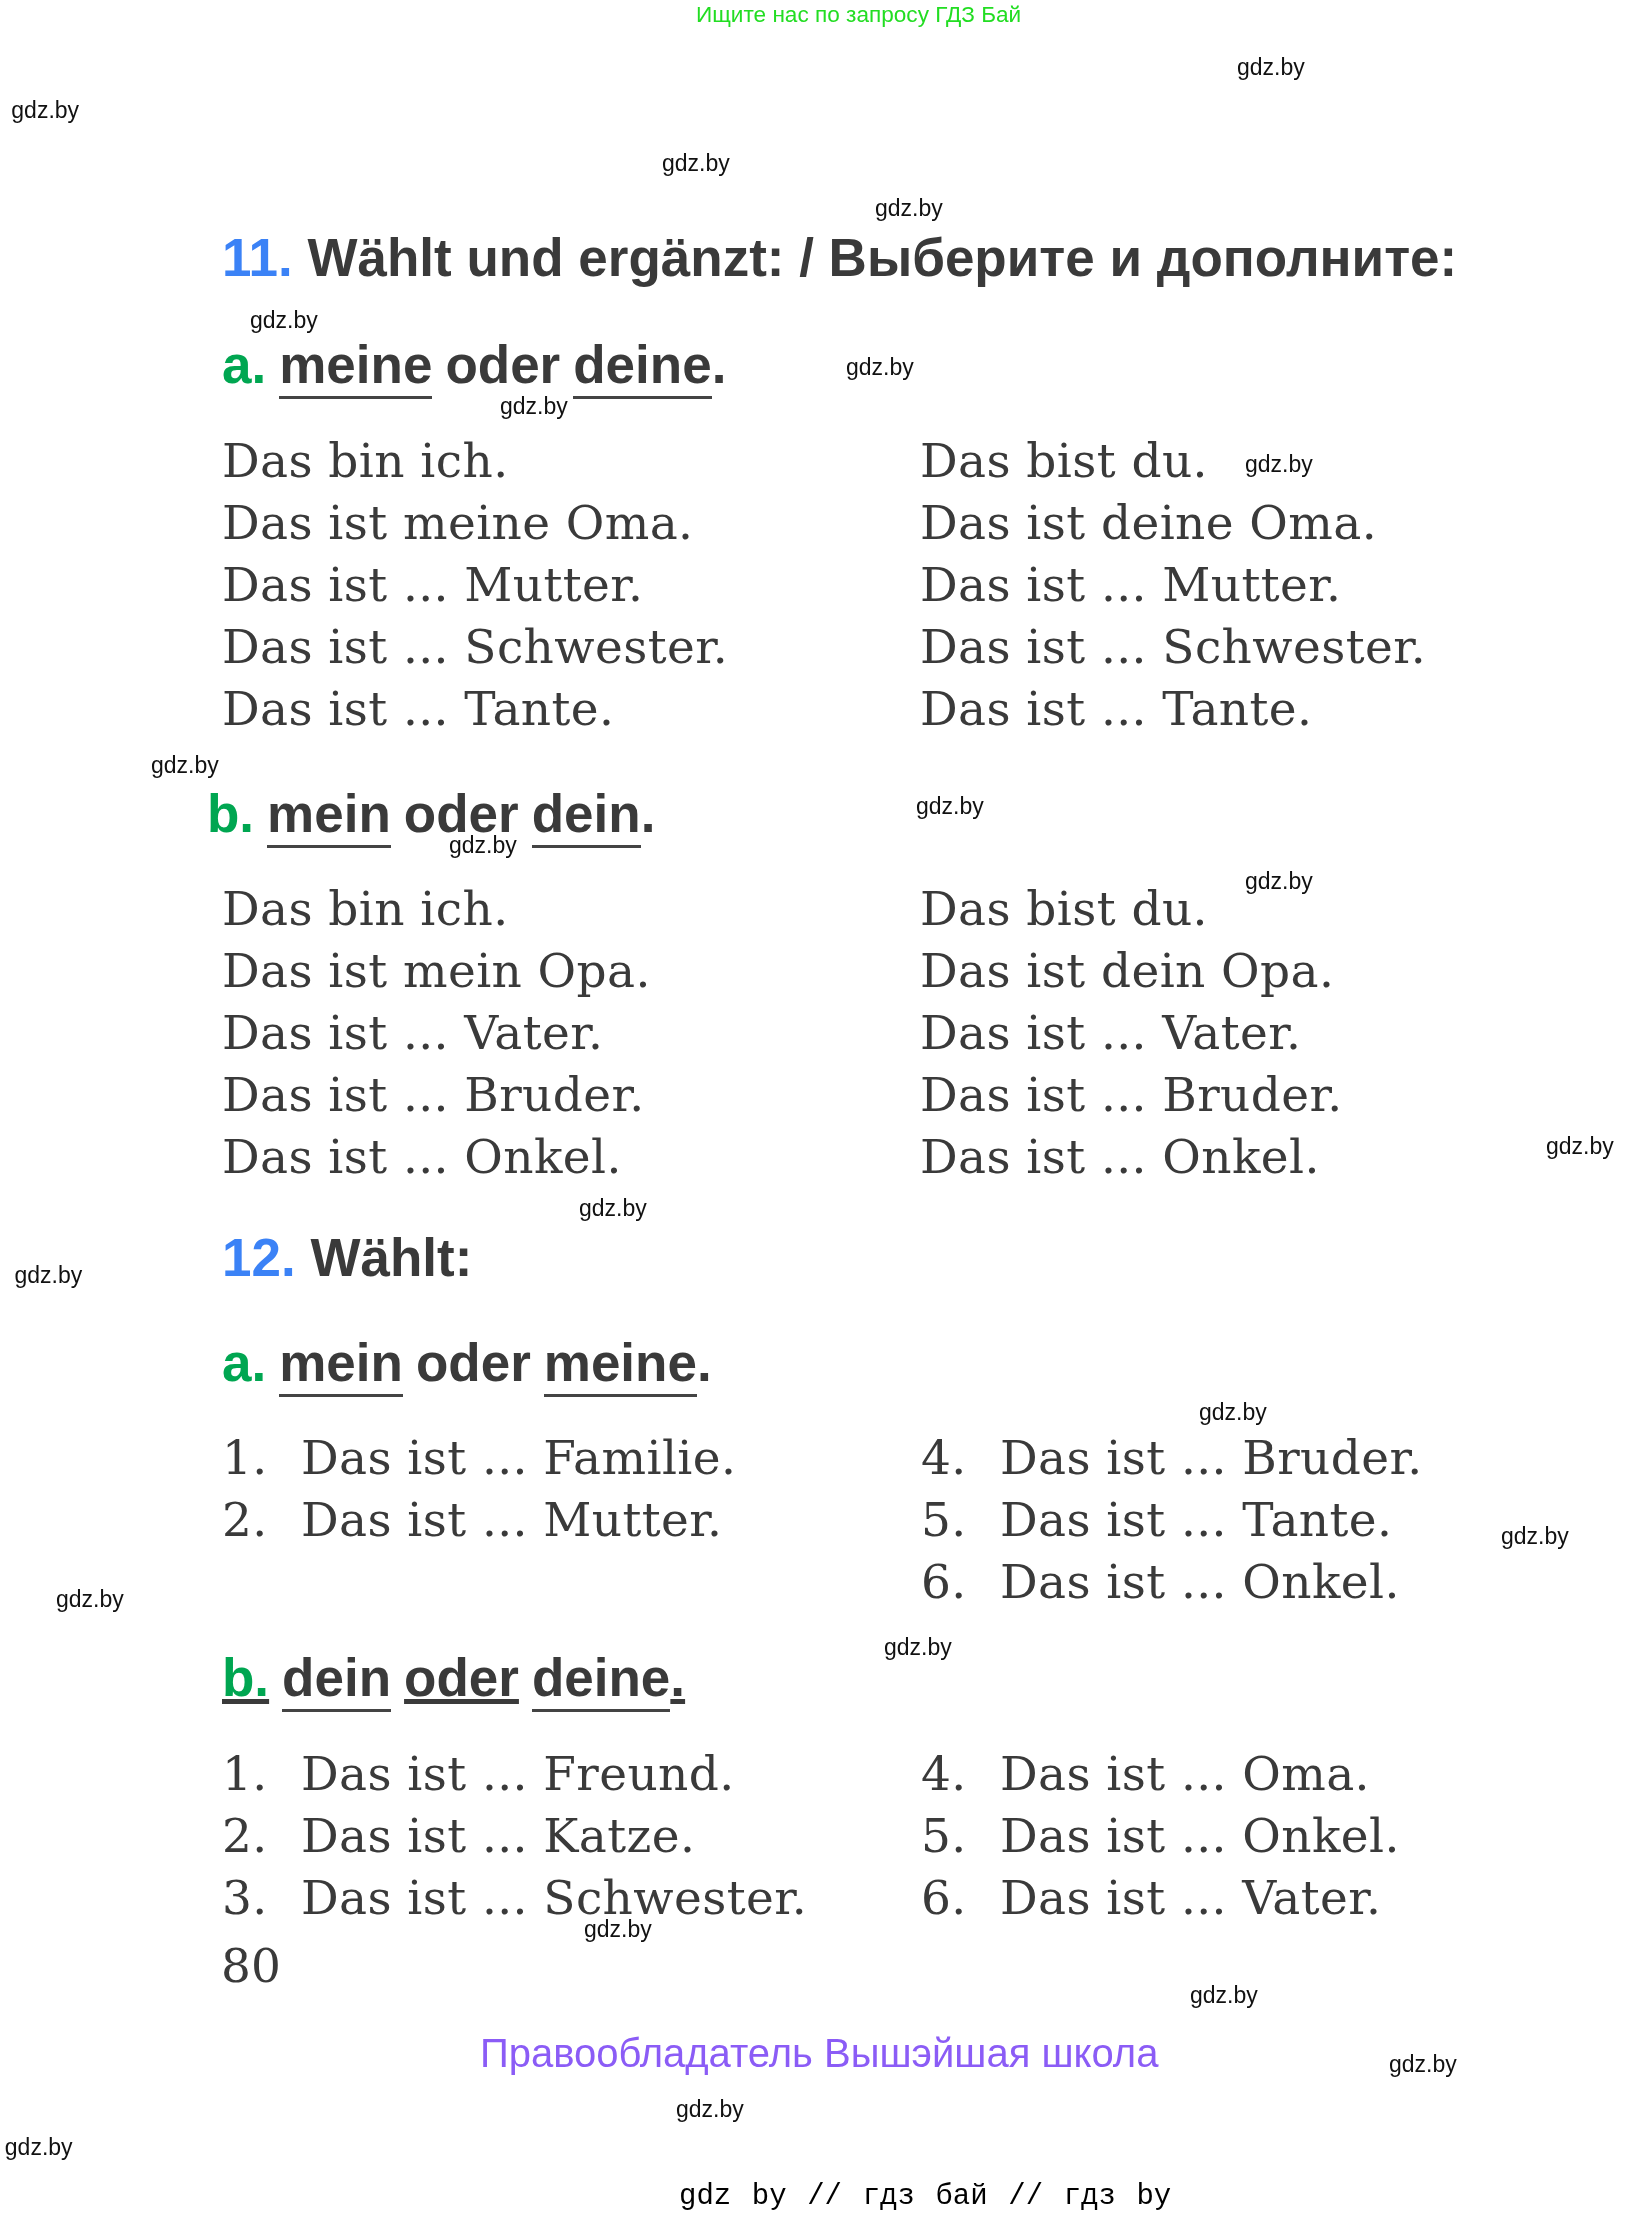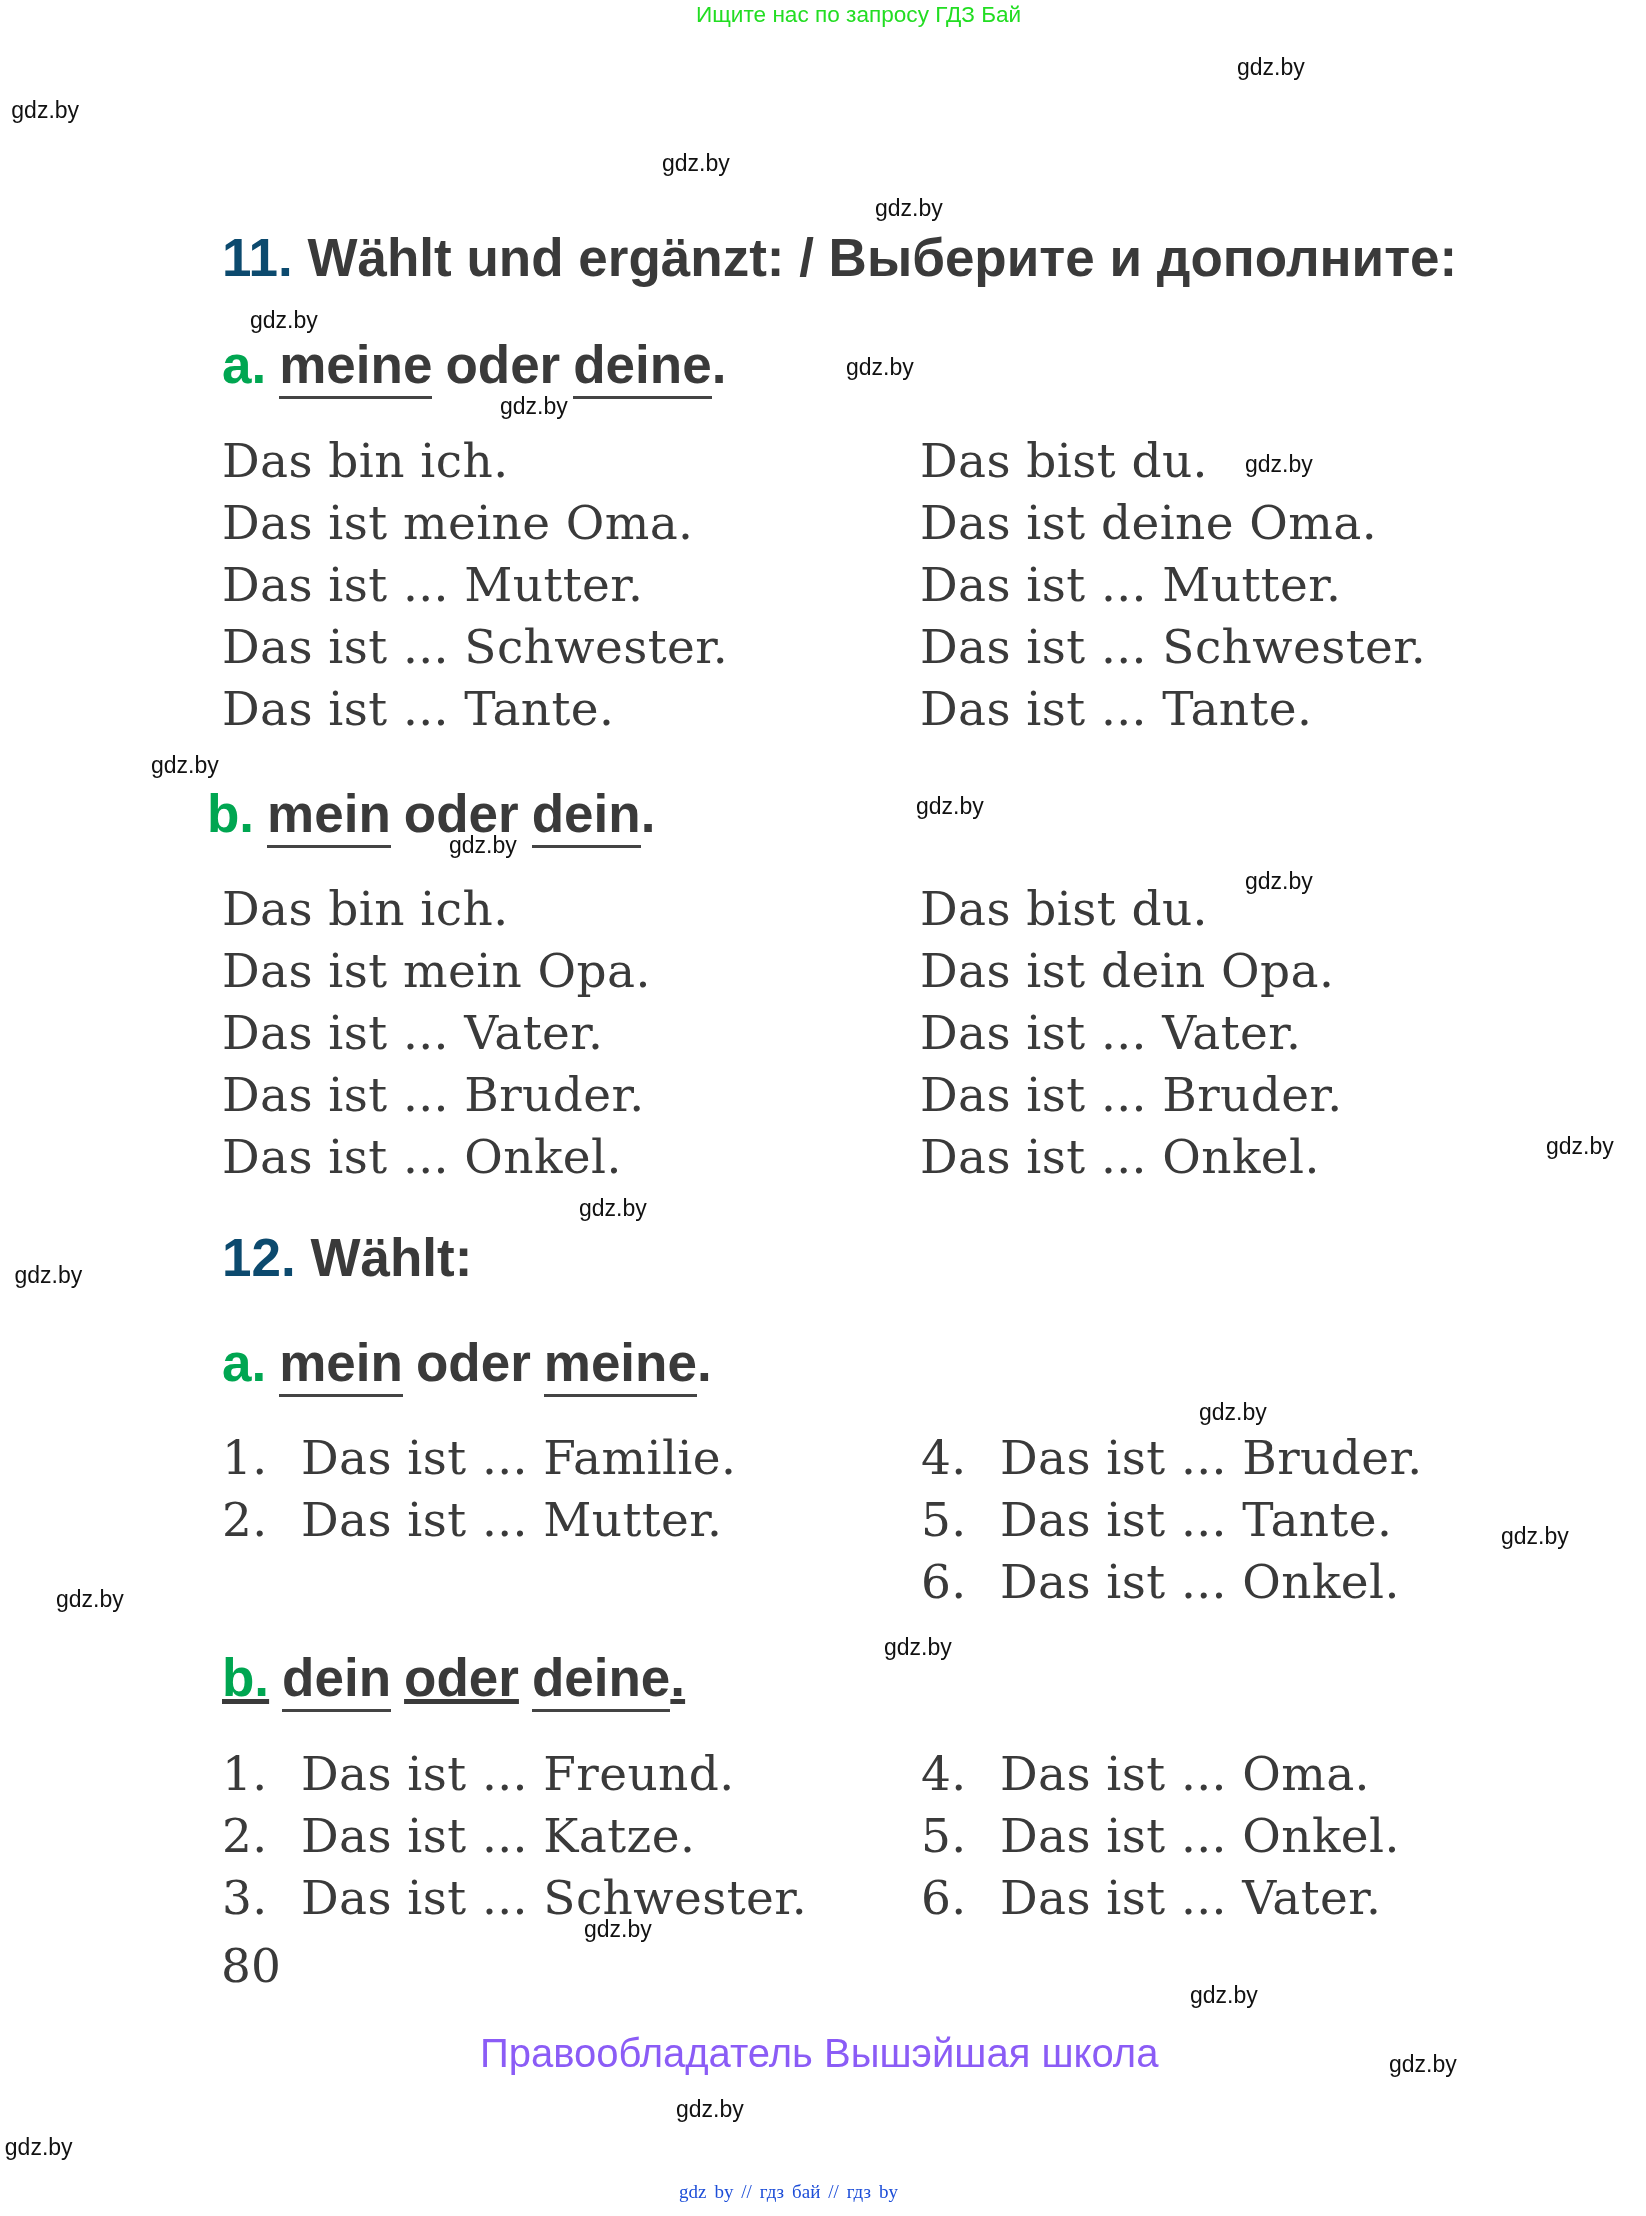--- a/index.html
+++ b/index.html
@@ -2,30 +2,30 @@
 <html style="font-size:13px"><head>
 <meta charset="utf-8">
 <style>
   html, body { margin: 0; padding: 0; background: #ffffff; }
   body { width: 1647px; height: 2216px; position: relative; overflow: hidden; }
   .abs { position: absolute; white-space: nowrap; line-height: 1; }
   
   .banner { font-family: "Liberation Sans", sans-serif; font-size: 22.6px; color: #22dd22; margin-left: 35px; }
   .wm { font-family: "Liberation Sans", sans-serif; font-size: 23px; color: #111111; }
   .heading { font-family: "Liberation Sans", sans-serif; font-weight: bold; font-size: 53px; color: #3a3a3a; }
-  .heading .num { color: #0c4a6e; }
+  .heading .num { color: #3b82f6; }
   .sub { font-family: "Liberation Sans", sans-serif; font-weight: bold; font-size: 53px; color: #3a3a3a; }
   .sub .lbl { color: #00a651; margin-right: 13px; }
   .sub .ul { display: inline-block; border-bottom: 3.2px solid #444; padding-bottom: 4.8px; line-height: 1; }
   .sub .gap { display: inline-block; width: 13px; }
   .serif { font-family: "DejaVu Serif", serif; font-size: 47px; color: #3a3a3a; letter-spacing: 0.4px; }
   .serif b { font-weight: normal; }
   .item .n { display: inline-block; width: 79px; }
   .pink { font-family: "Liberation Sans", sans-serif; font-size: 40px; color: #8b5cf6; }
-  .blue { font-family: Liberation Serif, serif; font-size: 19px; color: #1d4ed8; word-spacing: 3.2px; }
+  .blue { font-family: Liberation Mono, monospace; font-size: 29px; color: #000000; word-spacing: 3.2px; }
   .pagenum { font-family: "DejaVu Serif", serif; font-size: 47px; color: #3a3a3a; }
 </style>
 </head>
 <body>
 
 <div class="abs banner" style="left:661px; top:4px;">Ищите нас по запросу ГДЗ Бай</div>
 
 <div class="abs wm" style="left:1237px; top:56px;">gdz.by</div>
 <div class="abs wm" style="left:11.3px; top:99px;">gdz.by</div>
 <div class="abs wm" style="left:662px; top:152px;">gdz.by</div>

